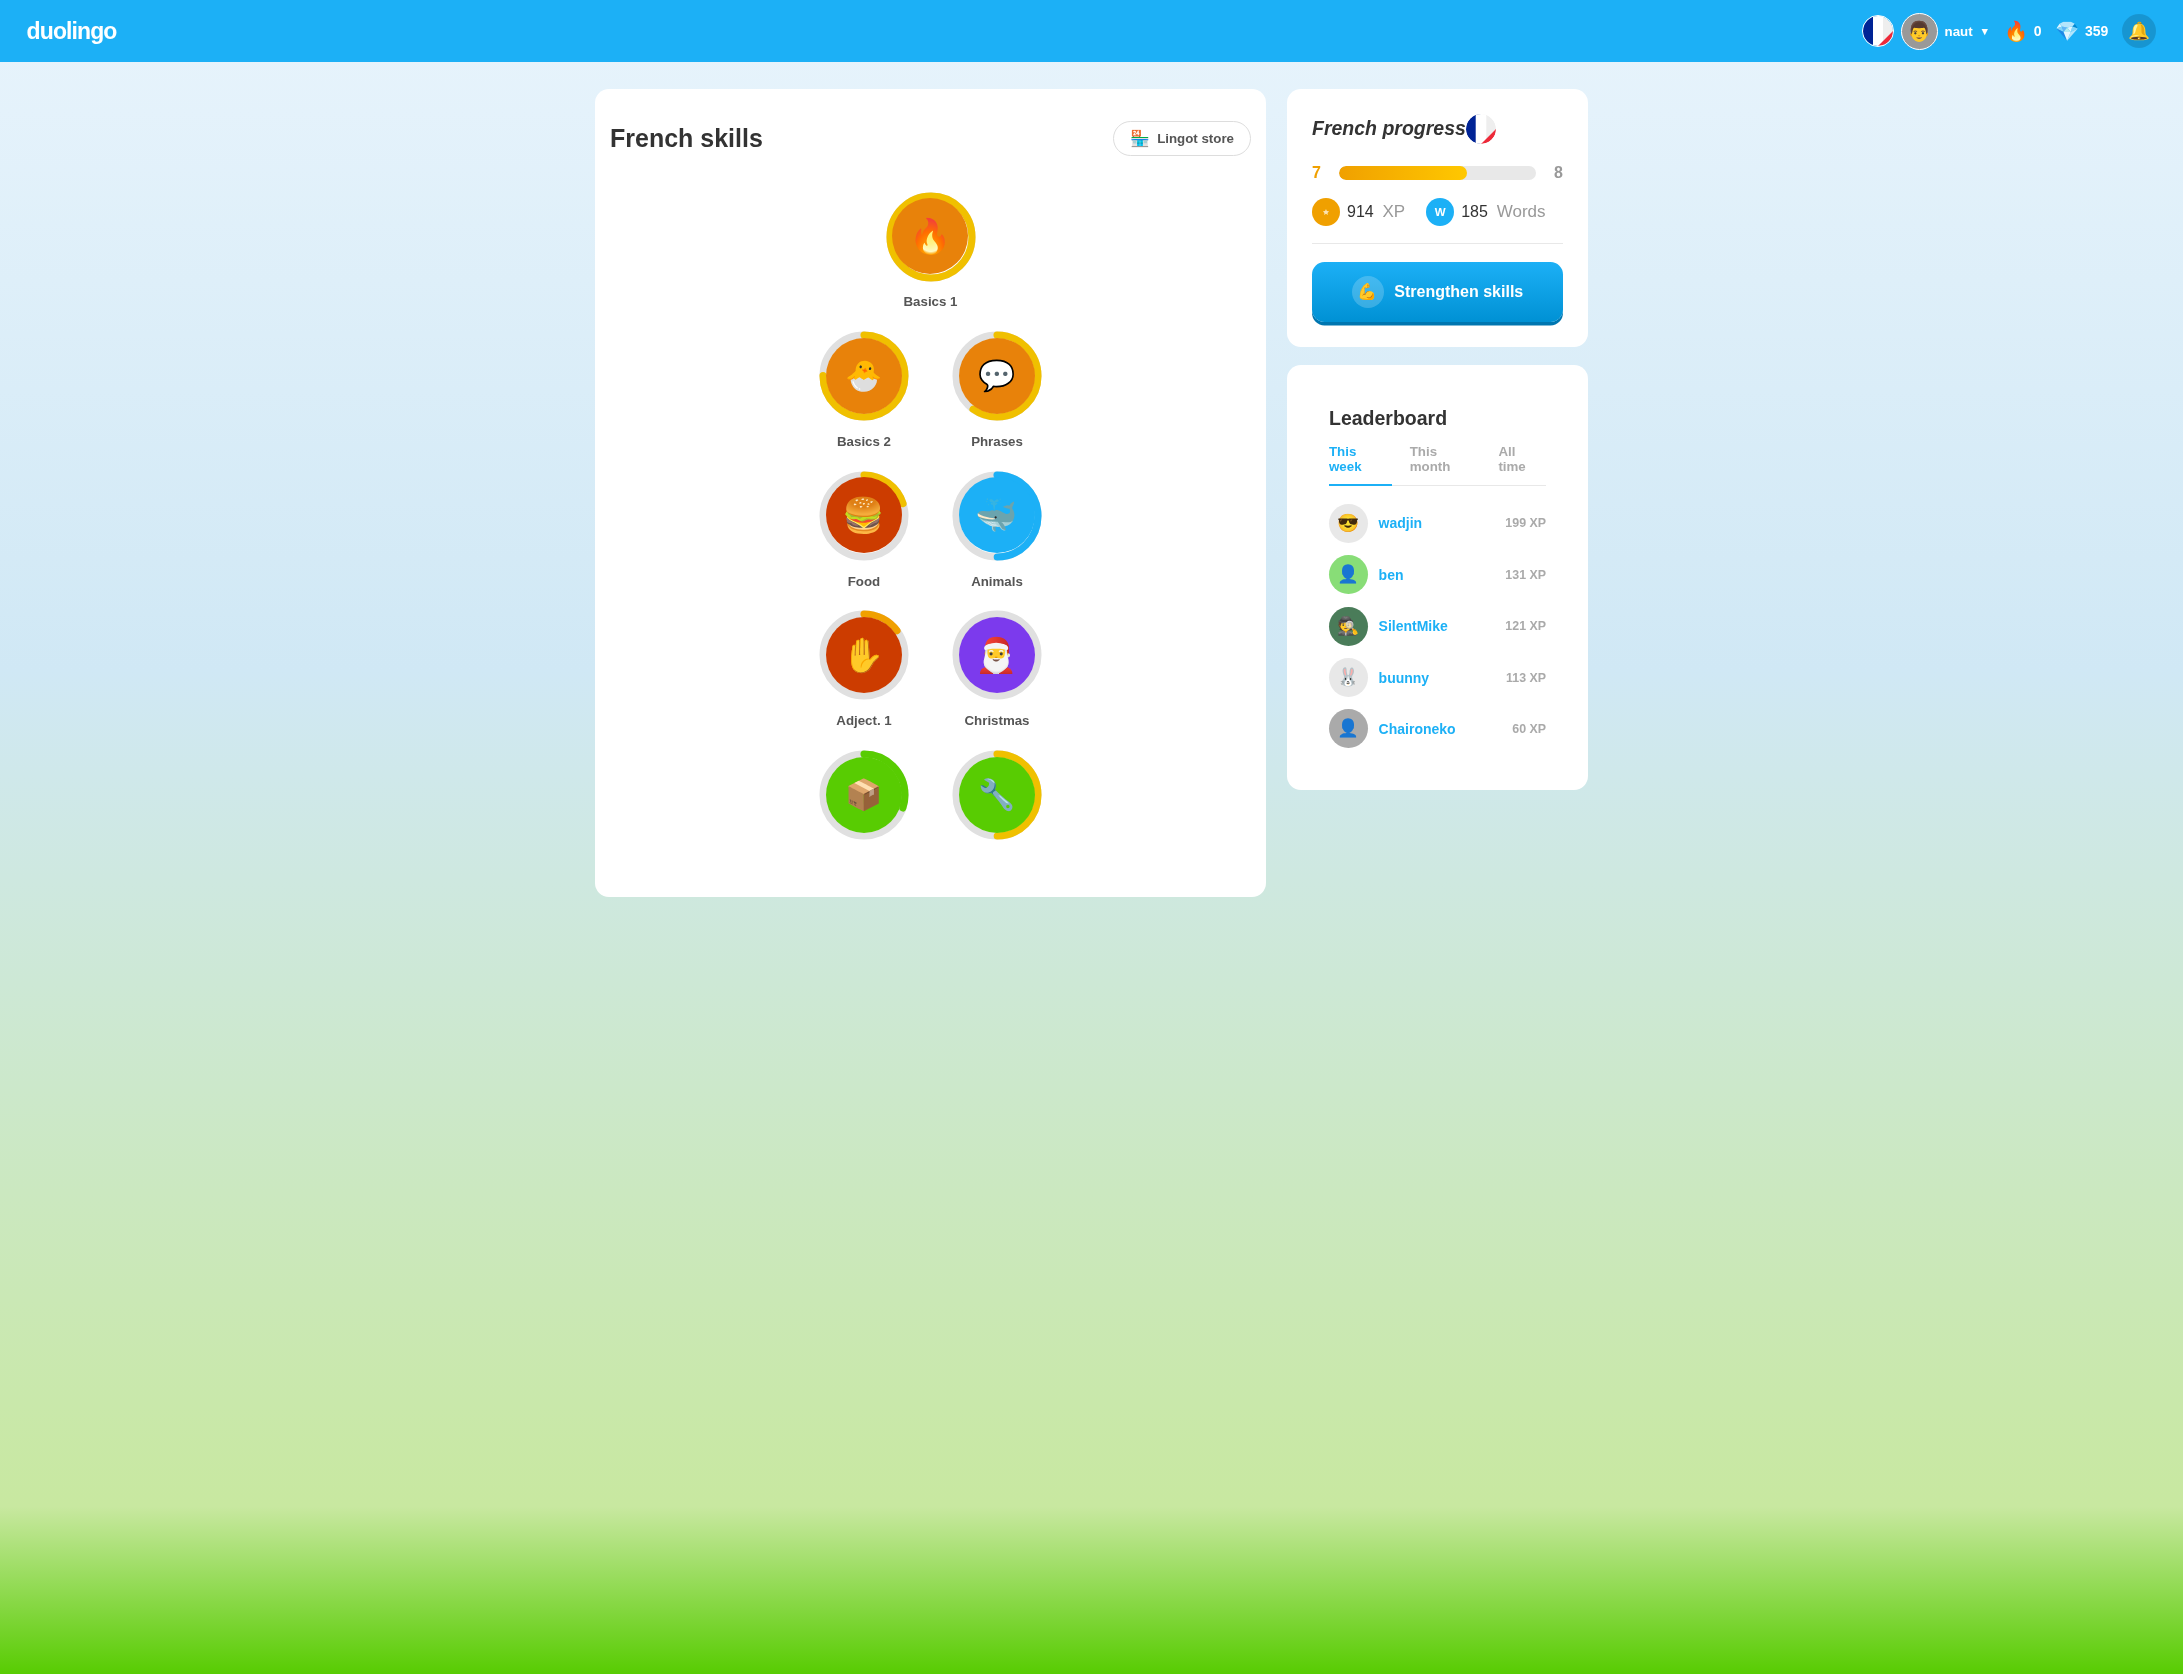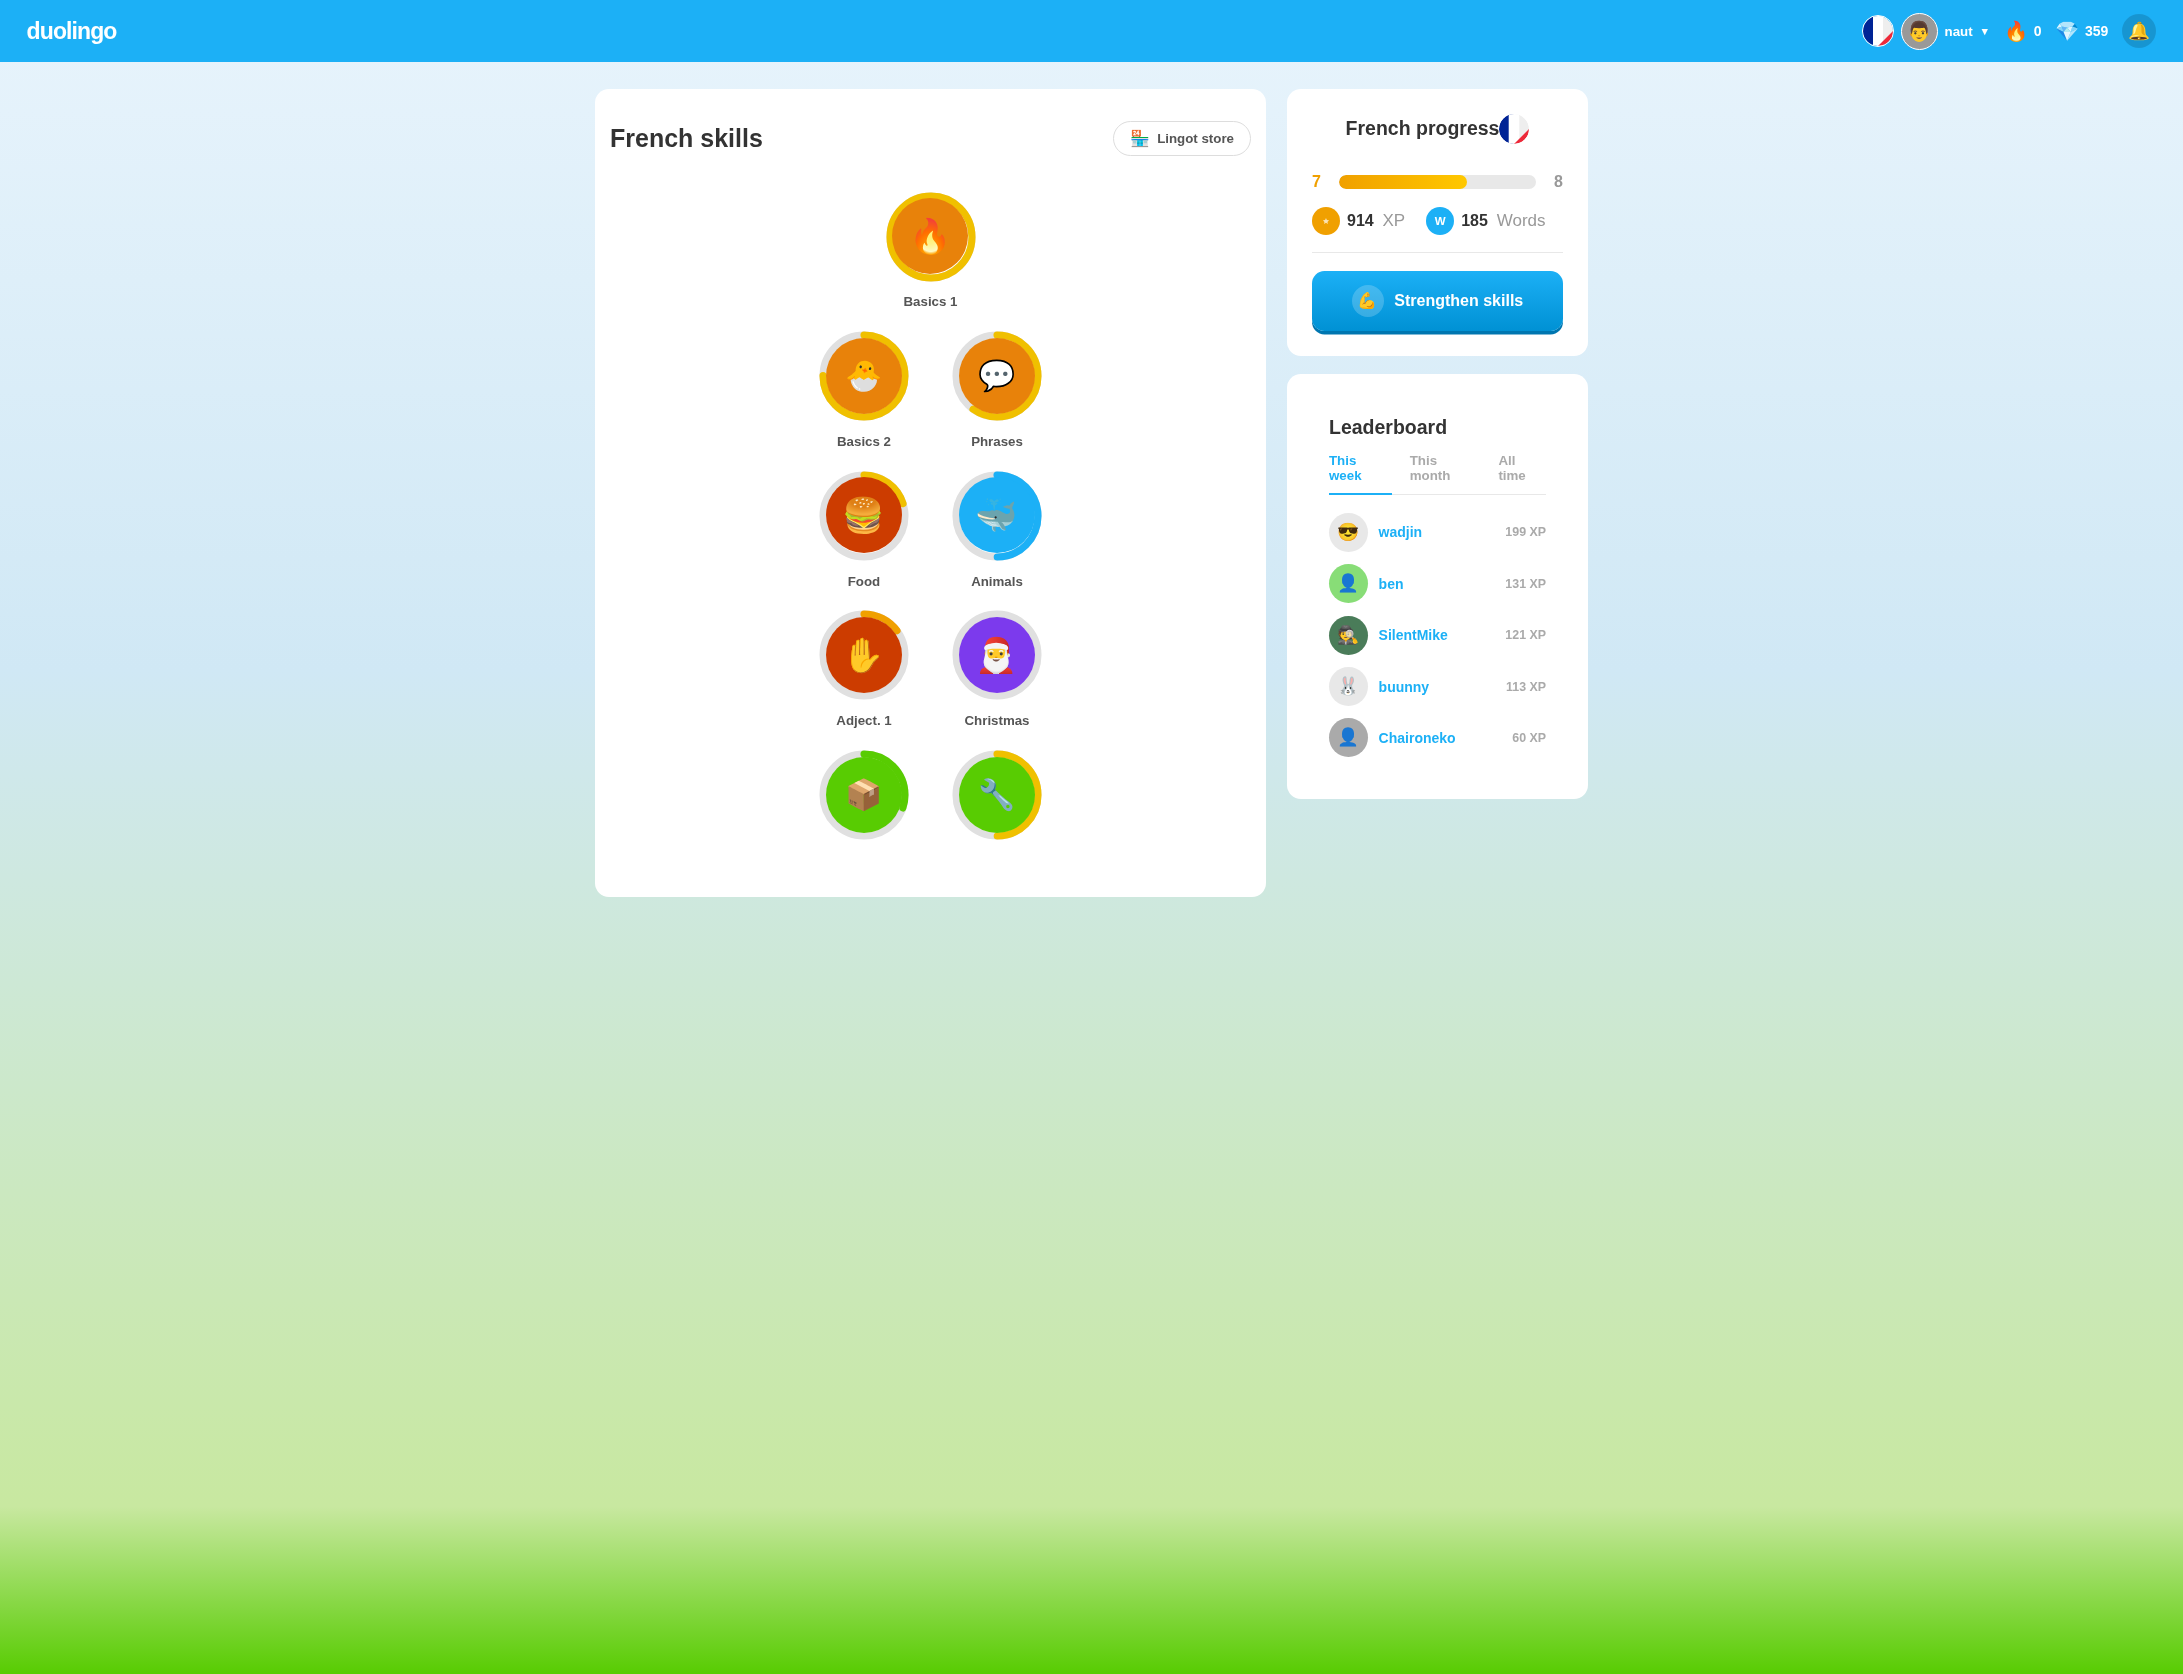--- a/index.html
+++ b/index.html
@@ -205,22 +205,23 @@
       gap: 17.7px;
     }
     .progress-card {
       background: white;
       border-radius: 14px;
       padding: 25px;
     }
     .progress-header {
       display: flex;
       align-items: center;
-      justify-content: center;
-      margin-bottom: 29px;
+      justify-content: flex-start;
+      margin-bottom: 20px;
+      font-style: italic;
     }
     .progress-title {
       font-size: 19.5px;
       font-weight: 700;
       color: #333;
     }
     .progress-flag {
       width: 30px; height: 30px;
       border-radius: 50%;
       overflow: hidden;
@@ -271,21 +272,21 @@
       width: 28px; height: 28px;
       background: #1cb0f6;
       border-radius: 50%;
       display: flex; align-items: center; justify-content: center;
       color: white;
       font-size: 11.5px;
       font-weight: 800;
     }
     .stat-value {
       font-size: 16px;
-      font-weight: 700;
+      font-weight: 400;
       color: #333;
     }
     .stat-unit {
       font-size: 17px;
       color: #999;
       margin-left: 1.8px;
     }
     .divider {
       height: 0.9px;
       background: #e8e8e8;

